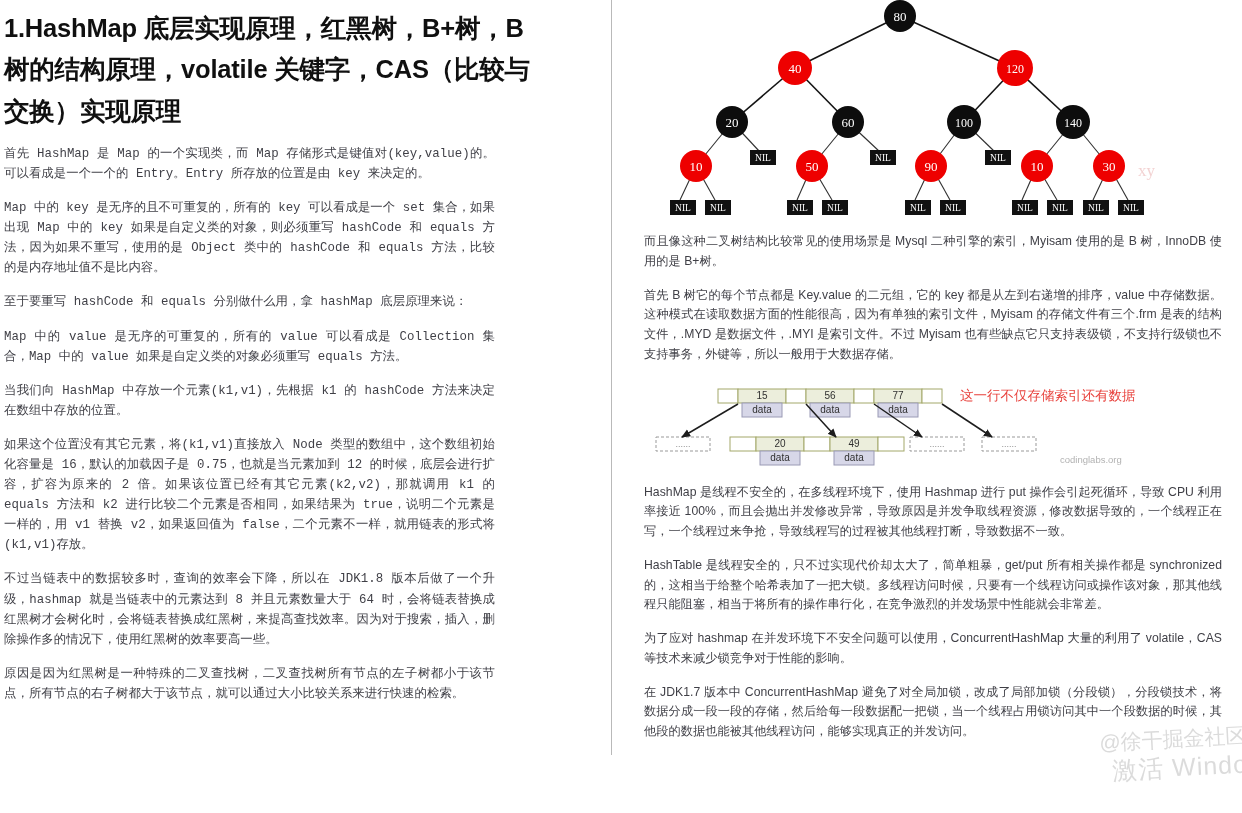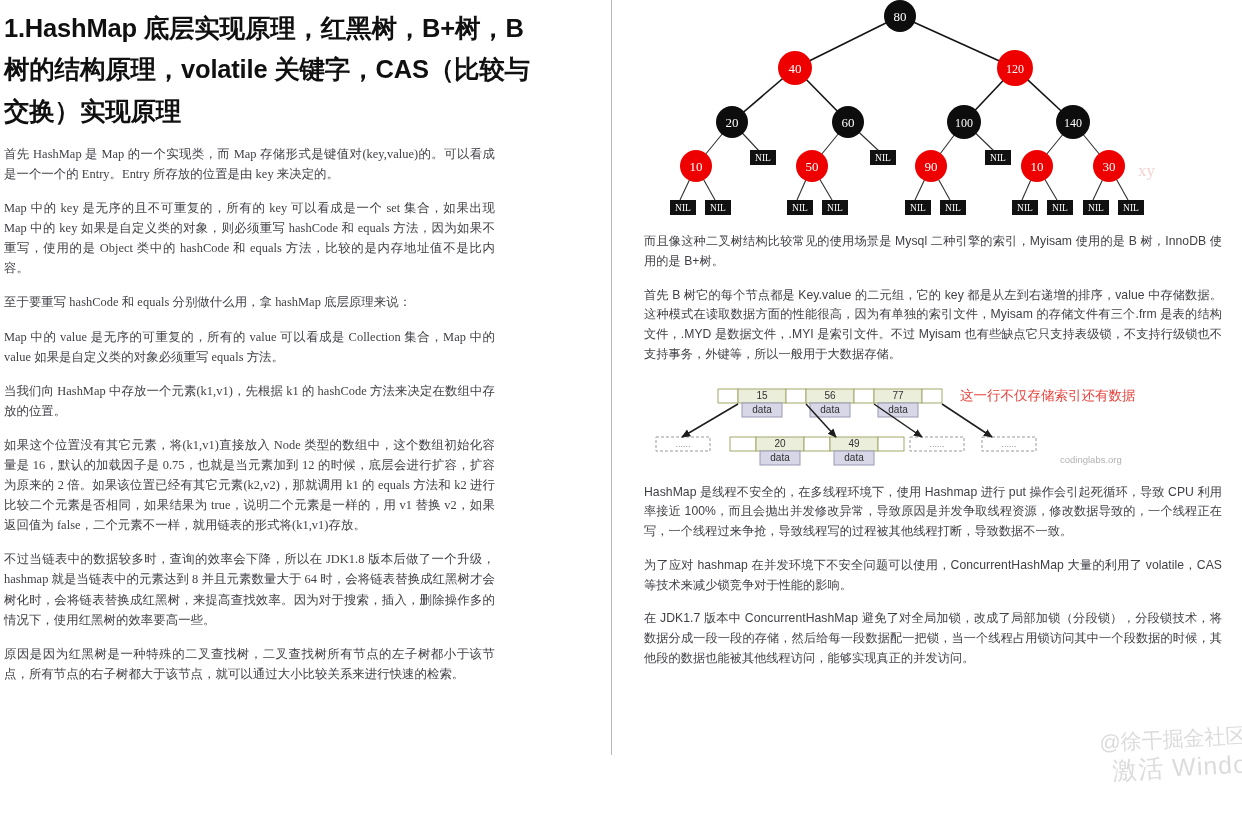--- a/index.html
+++ b/index.html
@@ -42,21 +42,21 @@
     font-family: "Liberation Sans", "DejaVu Sans", sans-serif;
   }
   .body-p {
     font-size: 12.4px;
     line-height: 1.62;
     color: #3f3f46;
     margin: 0 0 14px 0;
     text-align: justify;
     padding-right: 108px;
     letter-spacing: 0.05px;
-    font-family: Liberation Serif, serif;
+    font-family: Liberation Mono, monospace;
   }
   #left-col .body-p:first-of-type { margin-top: 2px; }
 
   
   #right-col {
     width: 630px;
     height: 813px;
     box-sizing: border-box;
     padding: 0 12px 0 18px;
     position: relative;
@@ -327,20 +327,21 @@
           <line x1="312" y1="25" x2="362" y2="58"></line>
         </g>
 
         <text x="430" y="84" font-family="'Liberation Sans', sans-serif" font-size="9.5" fill="#b2b2b2">codinglabs.org</text>
 
         <text x="330" y="21" font-family="'Liberation Sans', sans-serif" font-size="13.5" fill="#e8413c">这一行不仅存储索引还有数据</text>
       </svg>
     </div>
 
     <p class="r-p">HashMap 是线程不安全的，在多线程环境下，使用 Hashmap 进行 put 操作会引起死循环，导致 CPU 利用率接近 100%，而且会抛出并发修改异常，导致原因是并发争取线程资源，修改数据导致的，一个线程正在写，一个线程过来争抢，导致线程写的过程被其他线程打断，导致数据不一致。</p>
+    <p class="r-p">HashTable 是线程安全的，只不过实现代价却太大了，简单粗暴，get/put 所有相关操作都是 synchronized 的，这相当于给整个哈希表加了一把大锁。多线程访问时候，只要有一个线程访问或操作该对象，那其他线程只能阻塞，相当于将所有的操作串行化，在竞争激烈的并发场景中性能就会非常差。</p>
     <p class="r-p">为了应对 hashmap 在并发环境下不安全问题可以使用，ConcurrentHashMap 大量的利用了 volatile，CAS 等技术来减少锁竞争对于性能的影响。</p>
     <p class="r-p">在 JDK1.7 版本中 ConcurrentHashMap 避免了对全局加锁，改成了局部加锁（分段锁），分段锁技术，将数据分成一段一段的存储，然后给每一段数据配一把锁，当一个线程占用锁访问其中一个段数据的时候，其他段的数据也能被其他线程访问，能够实现真正的并发访问。</p>
 
     <div id="watermark">
       <span class="wm1">@徐干掘金社区</span>
       <span class="wm2">激活 Windo</span>
     </div>
   </div>
 </div>
 

